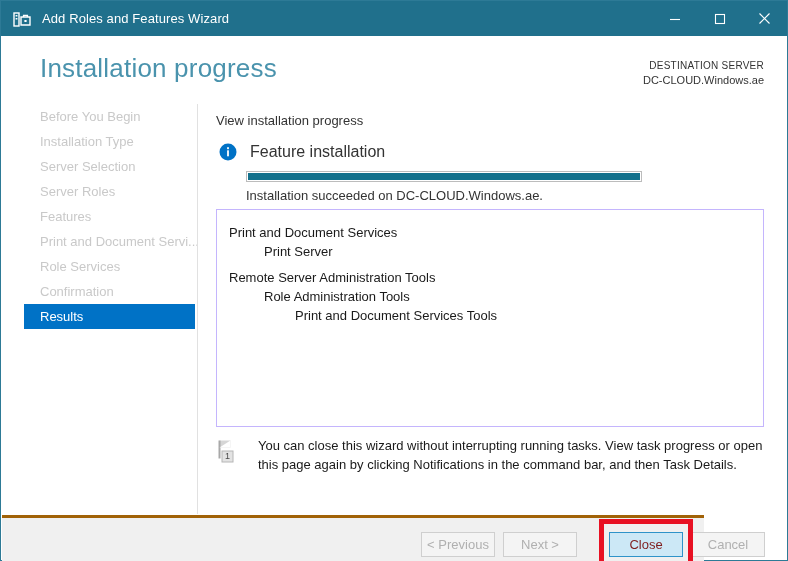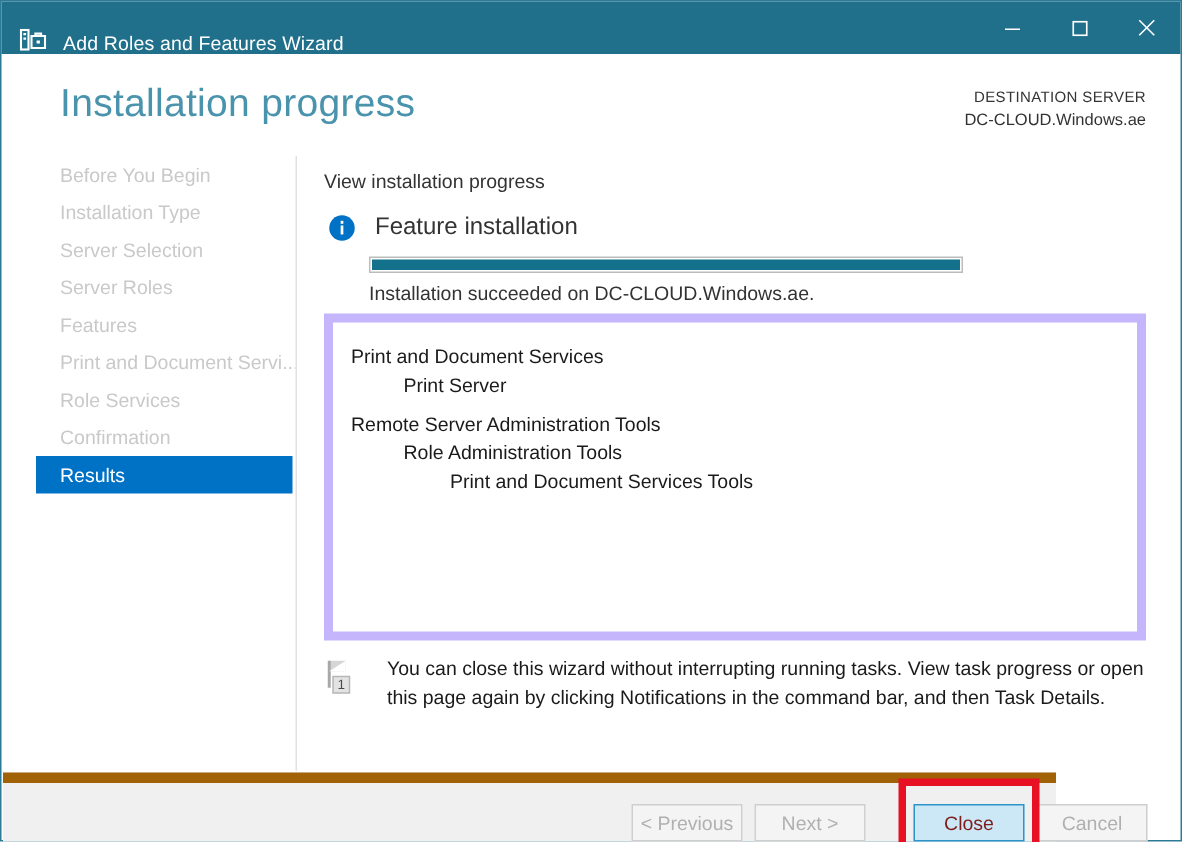--- a/index.html
+++ b/index.html
@@ -25,21 +25,21 @@
   }
 
   
   #titlebar {
     position: absolute;
     left: 0; top: 0;
     width: 786px;
     height: 35px;
     background: #20708c;
     display: flex;
-    align-items: flex-end;
+    align-items: center;
   }
   #titlebar .app-icon {
     margin-left: 11px;
     width: 20px;
     height: 20px;
     display: block;
   }
   #titlebar .title-text {
     color: #ffffff;
     font-size: 13px;
@@ -195,21 +195,21 @@
     white-space: nowrap;
   }
 
   #results-box {
     position: absolute;
     left: 18px;
     top: 105px;
     width: 548px;
     height: 218px;
     box-sizing: border-box;
-    border: 6px solid #c4b5fd;
+    border: 1px solid #c4b5fd;
     background: #ffffff;
     overflow: hidden;
   }
   #results-box .res-line {
     font-size: 13px;
     color: #1a1a1a;
     white-space: nowrap;
     line-height: 19px;
     height: 19px;
   }
@@ -251,21 +251,21 @@
   }
 
   
   #footer {
     position: absolute;
     left: 1px;
     top: 514px;
     width: 702px;
     height: 46px;
     background: #f0f0f0;
-    border-top: 7px solid #a16207;
+    border-top: 3px solid #a16207;
     box-sizing: border-box;
   }
   .btn {
     position: absolute;
     top: 14px;
     height: 25px;
     width: 74px;
     box-sizing: border-box;
     font-size: 13px;
     font-family: "Liberation Sans", sans-serif;

